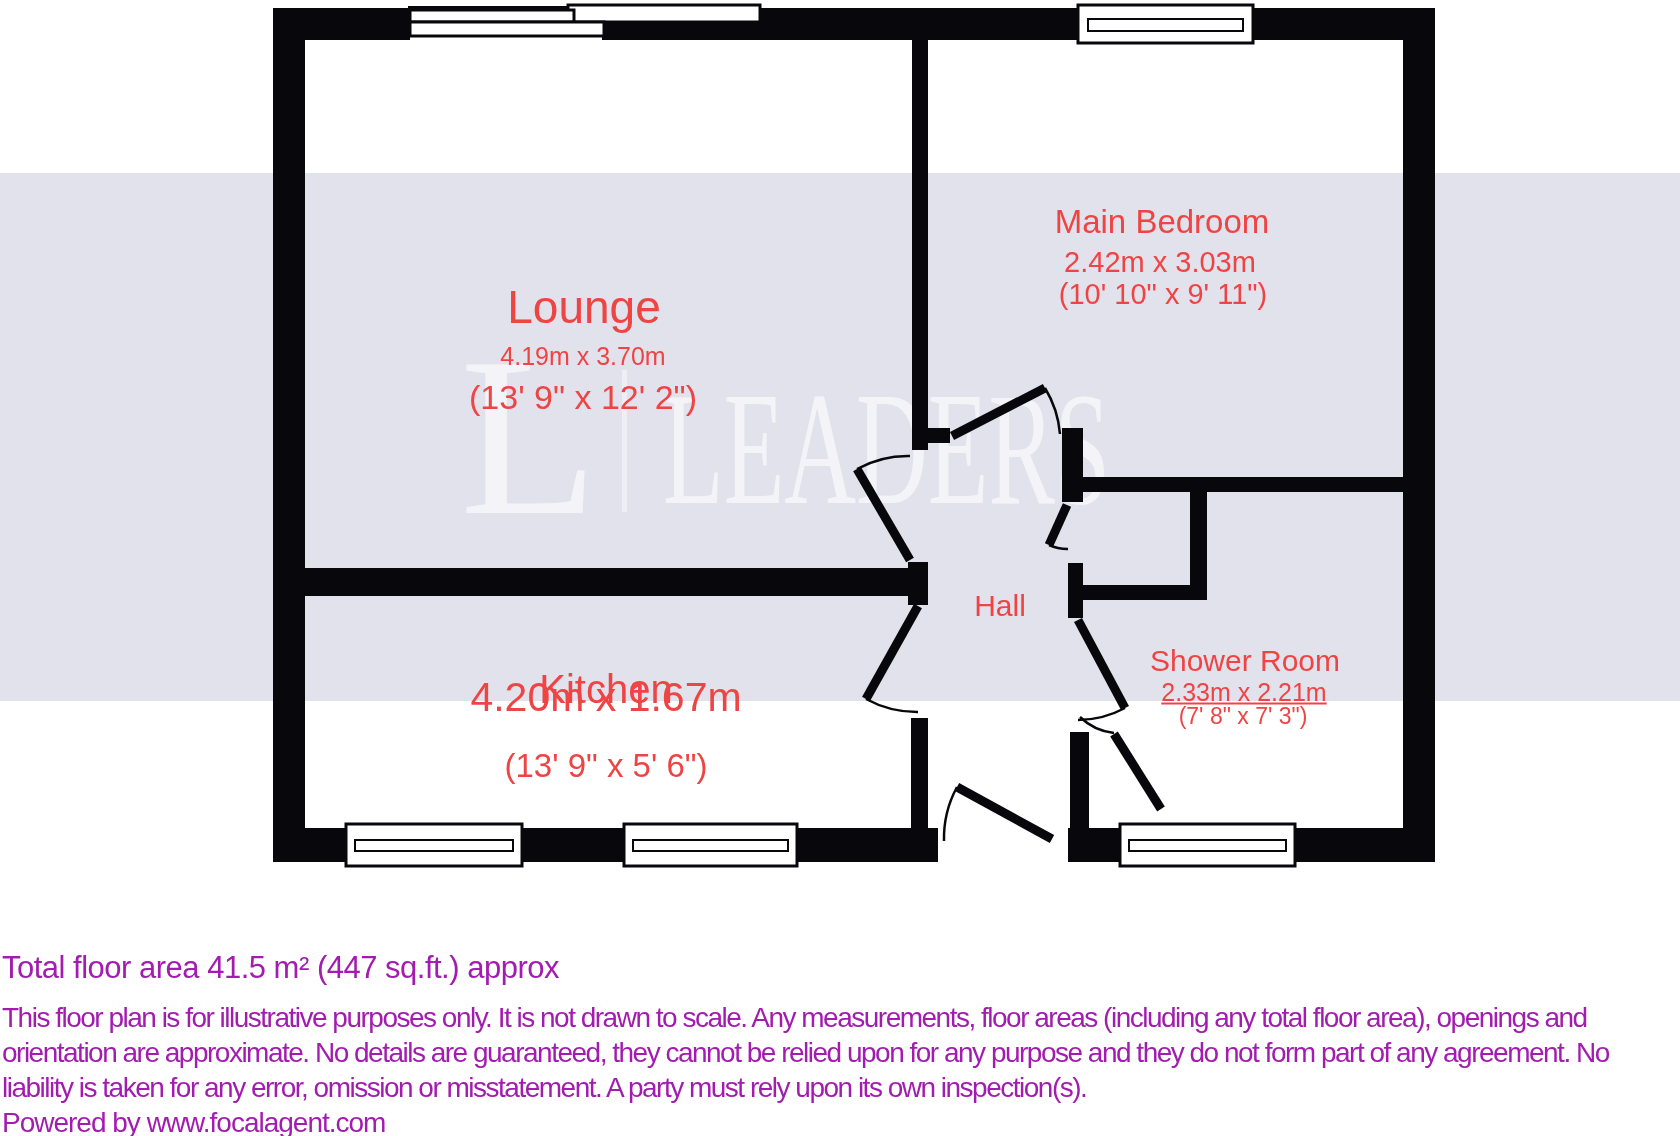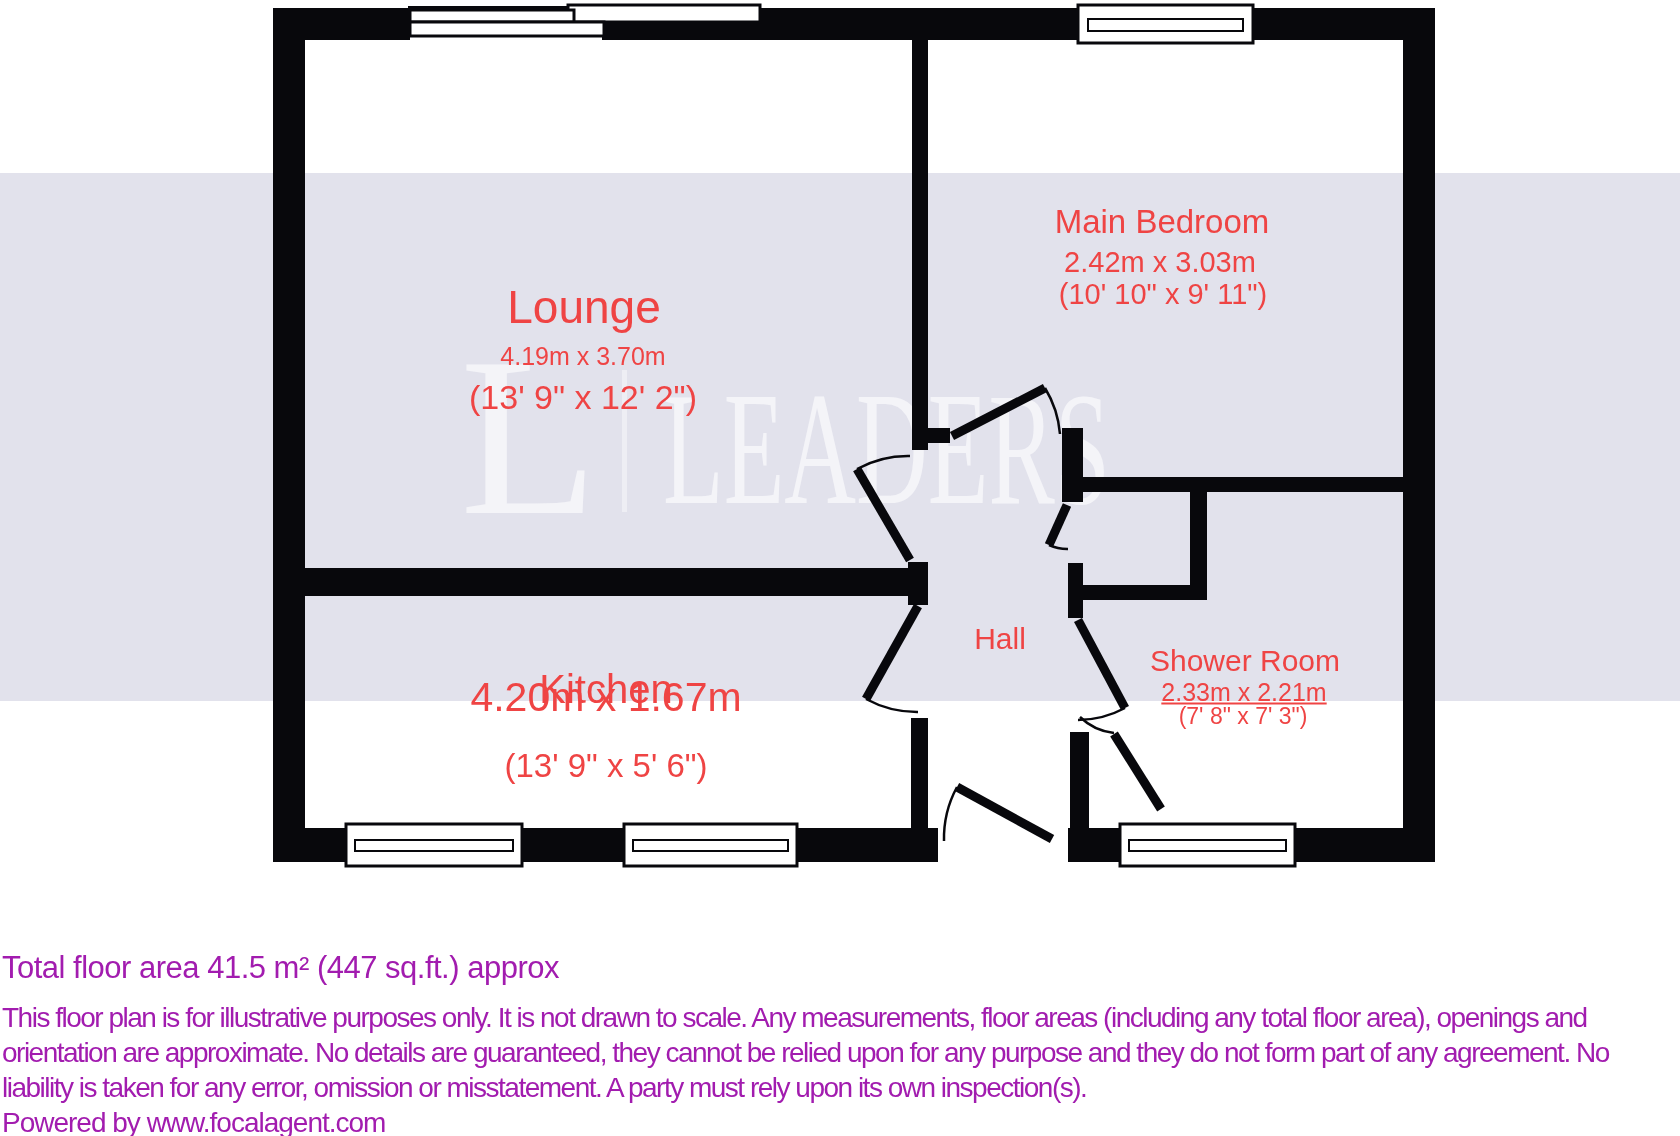--- a/index.html
+++ b/index.html
@@ -92,21 +92,21 @@
   <div class="room-label" style="left:583px;top:397px;font-size:34px;">(13' 9" x 12' 2")</div>
 
   <div class="room-label" style="left:1162px;top:221px;font-size:33px;">Main Bedroom</div>
   <div class="room-label" style="left:1160px;top:262px;font-size:29px;">2.42m x 3.03m</div>
   <div class="room-label" style="left:1163px;top:294px;font-size:29px;">(10' 10" x 9' 11")</div>
 
   <div class="room-label" style="left:606px;top:689px;font-size:40px;">Kitchen</div>
   <div class="room-label" style="left:606px;top:697px;font-size:41px;">4.20m x 1.67m</div>
   <div class="room-label" style="left:606px;top:765px;font-size:33px;">(13' 9" x 5' 6")</div>
 
-  <div class="room-label" style="left:1000px;top:639px;font-size:30px;">Hall</div>
+  <div class="room-label" style="left:1000px;top:606px;font-size:30px;">Hall</div>
 
   <div class="room-label" style="left:1245px;top:661px;font-size:30px;">Shower Room</div>
   <div class="room-label" style="left:1244px;top:692px;font-size:25px;text-decoration:underline;">2.33m x 2.21m</div>
   <div class="room-label" style="left:1243px;top:716px;font-size:23px;">(7' 8" x 7' 3")</div>
 
   <div class="footer-text" style="left:2px;top:950px;font-size:31px;letter-spacing:-0.5px;">Total floor area 41.5 m² (447 sq.ft.) approx</div>
   <div class="footer-text" style="left:2px;top:1000px;width:1676px;font-size:28px;line-height:35px;letter-spacing:-1.5px;">This floor plan is for illustrative purposes only. It is not drawn to scale. Any measurements, floor areas (including any total floor area), openings and orientation are approximate. No details are guaranteed, they cannot be relied upon for any purpose and they do not form part of any agreement. No liability is taken for any error, omission or misstatement. A party must rely upon its own inspection(s).</div>
   <div class="footer-text" style="left:2px;top:1105px;font-size:28px;line-height:35px;letter-spacing:-1px;">Powered by www.focalagent.com</div>
 
 </div>

